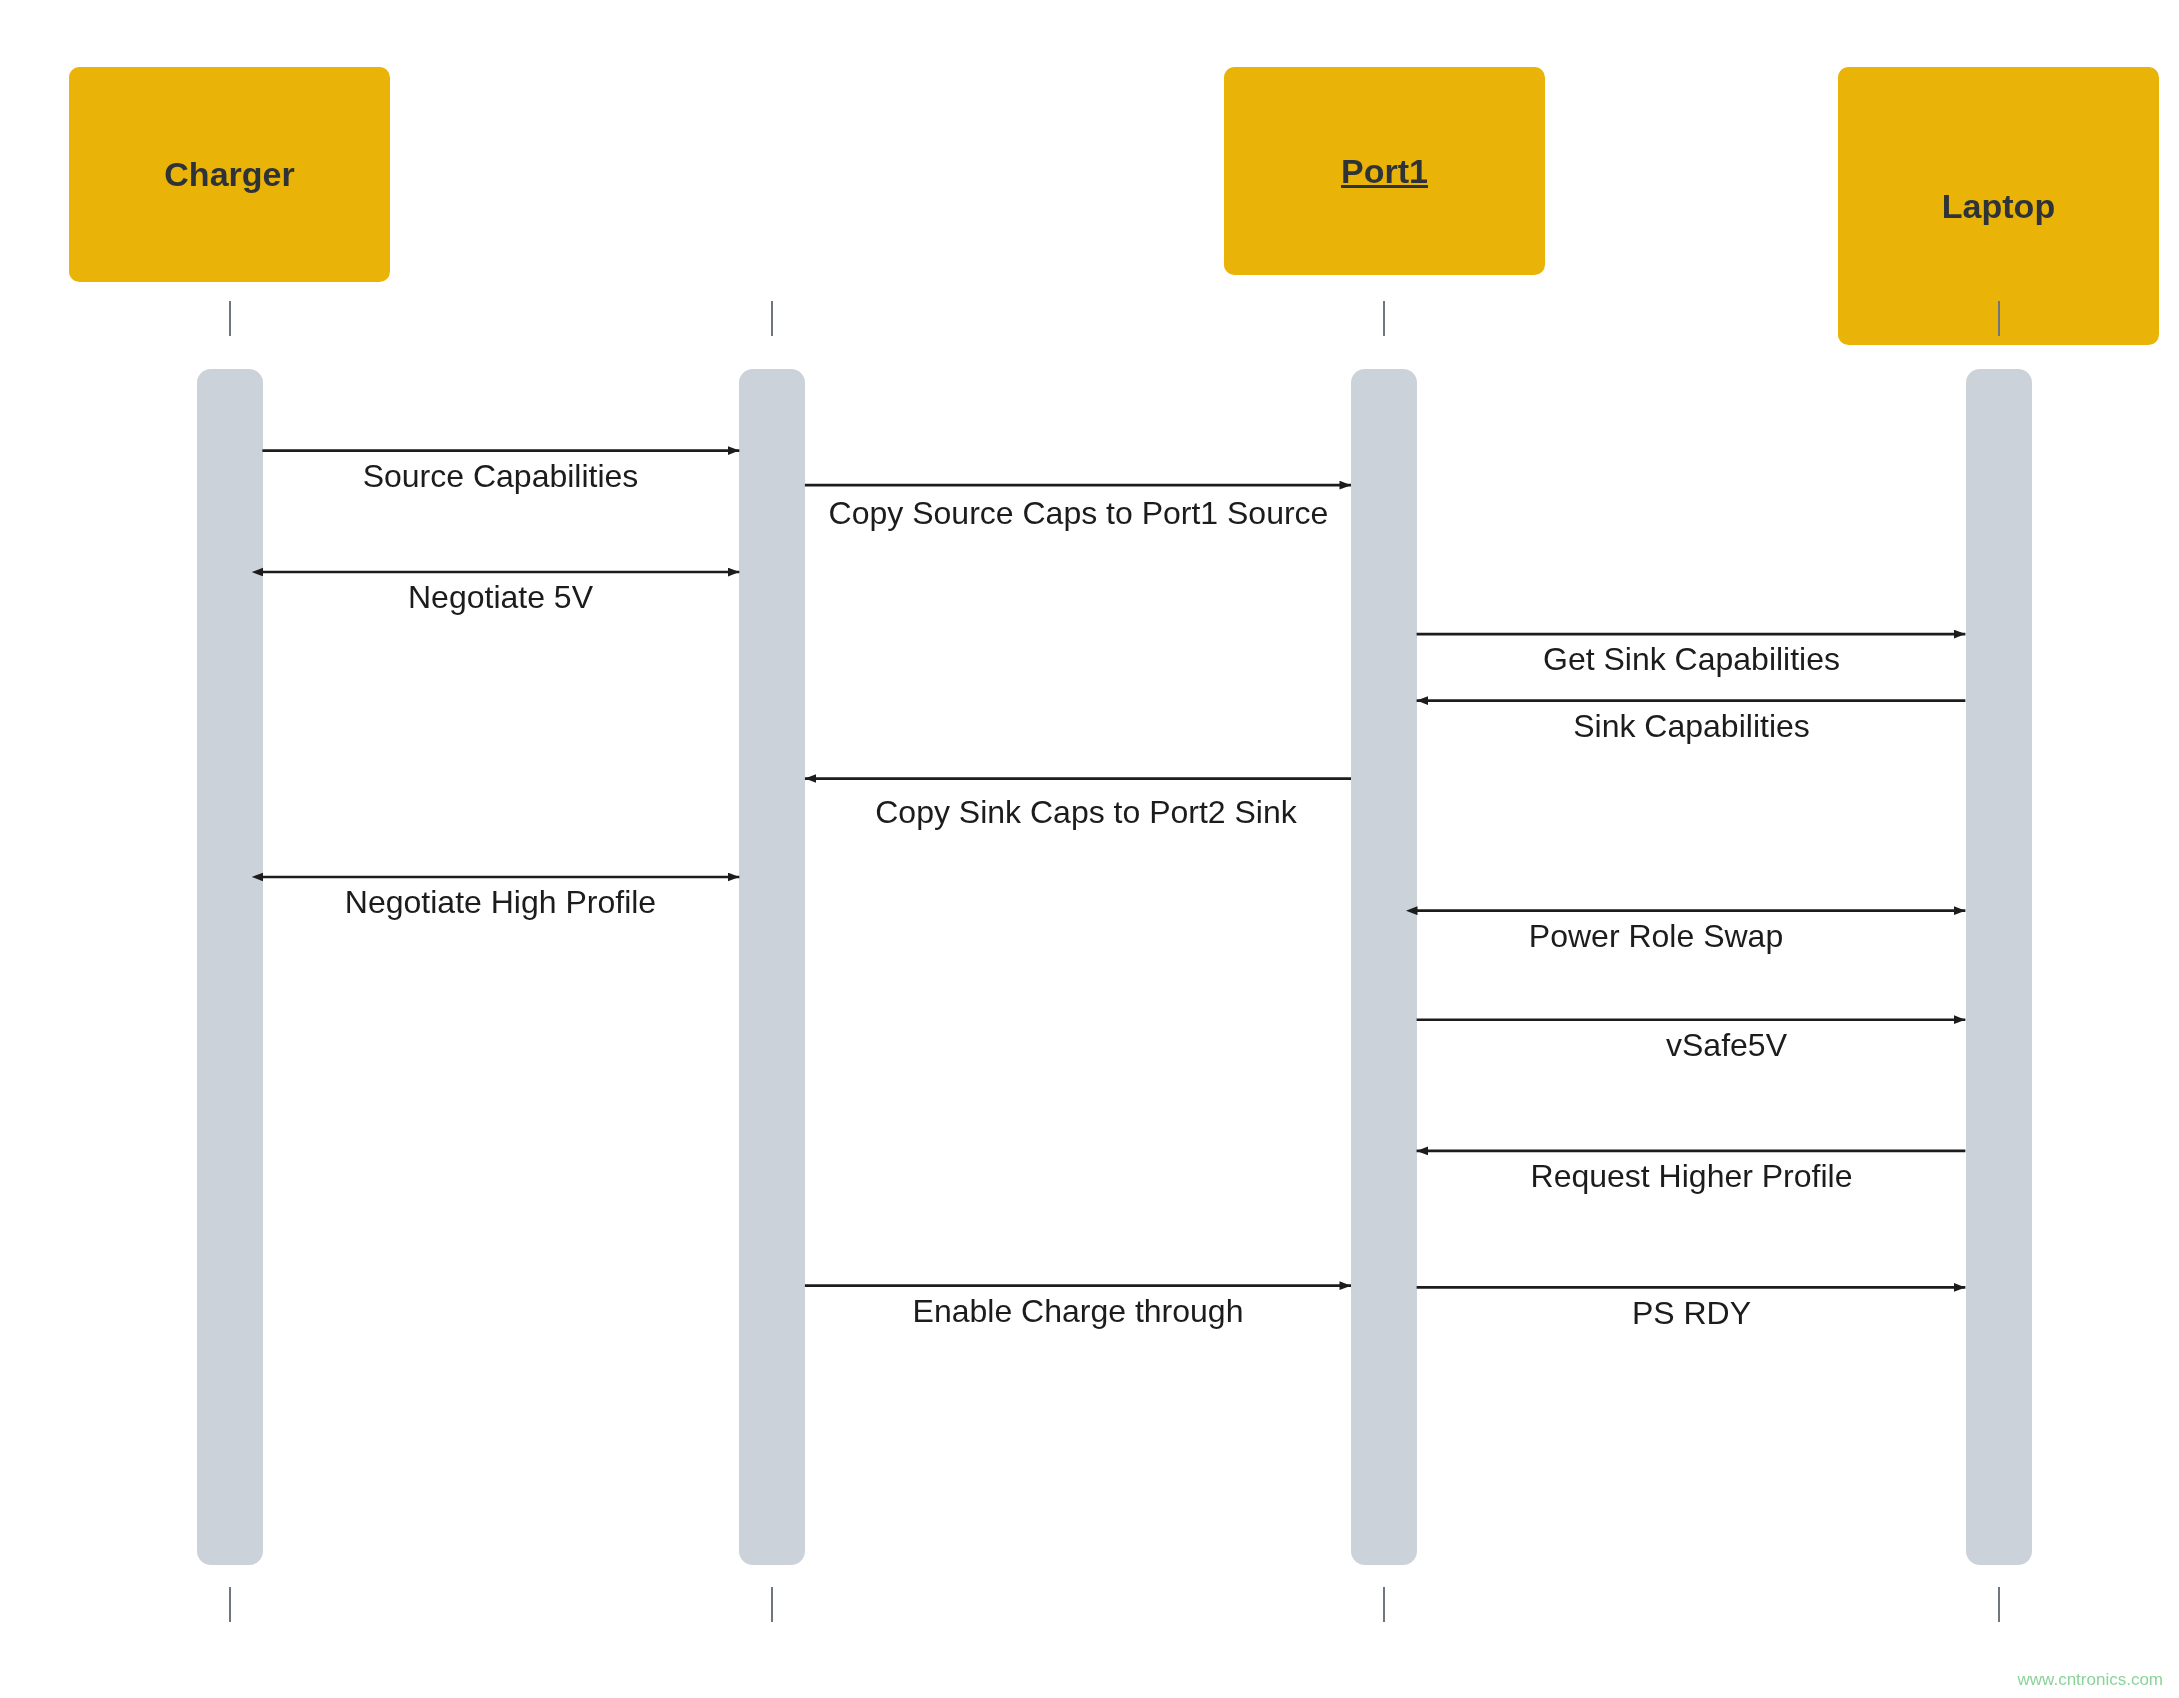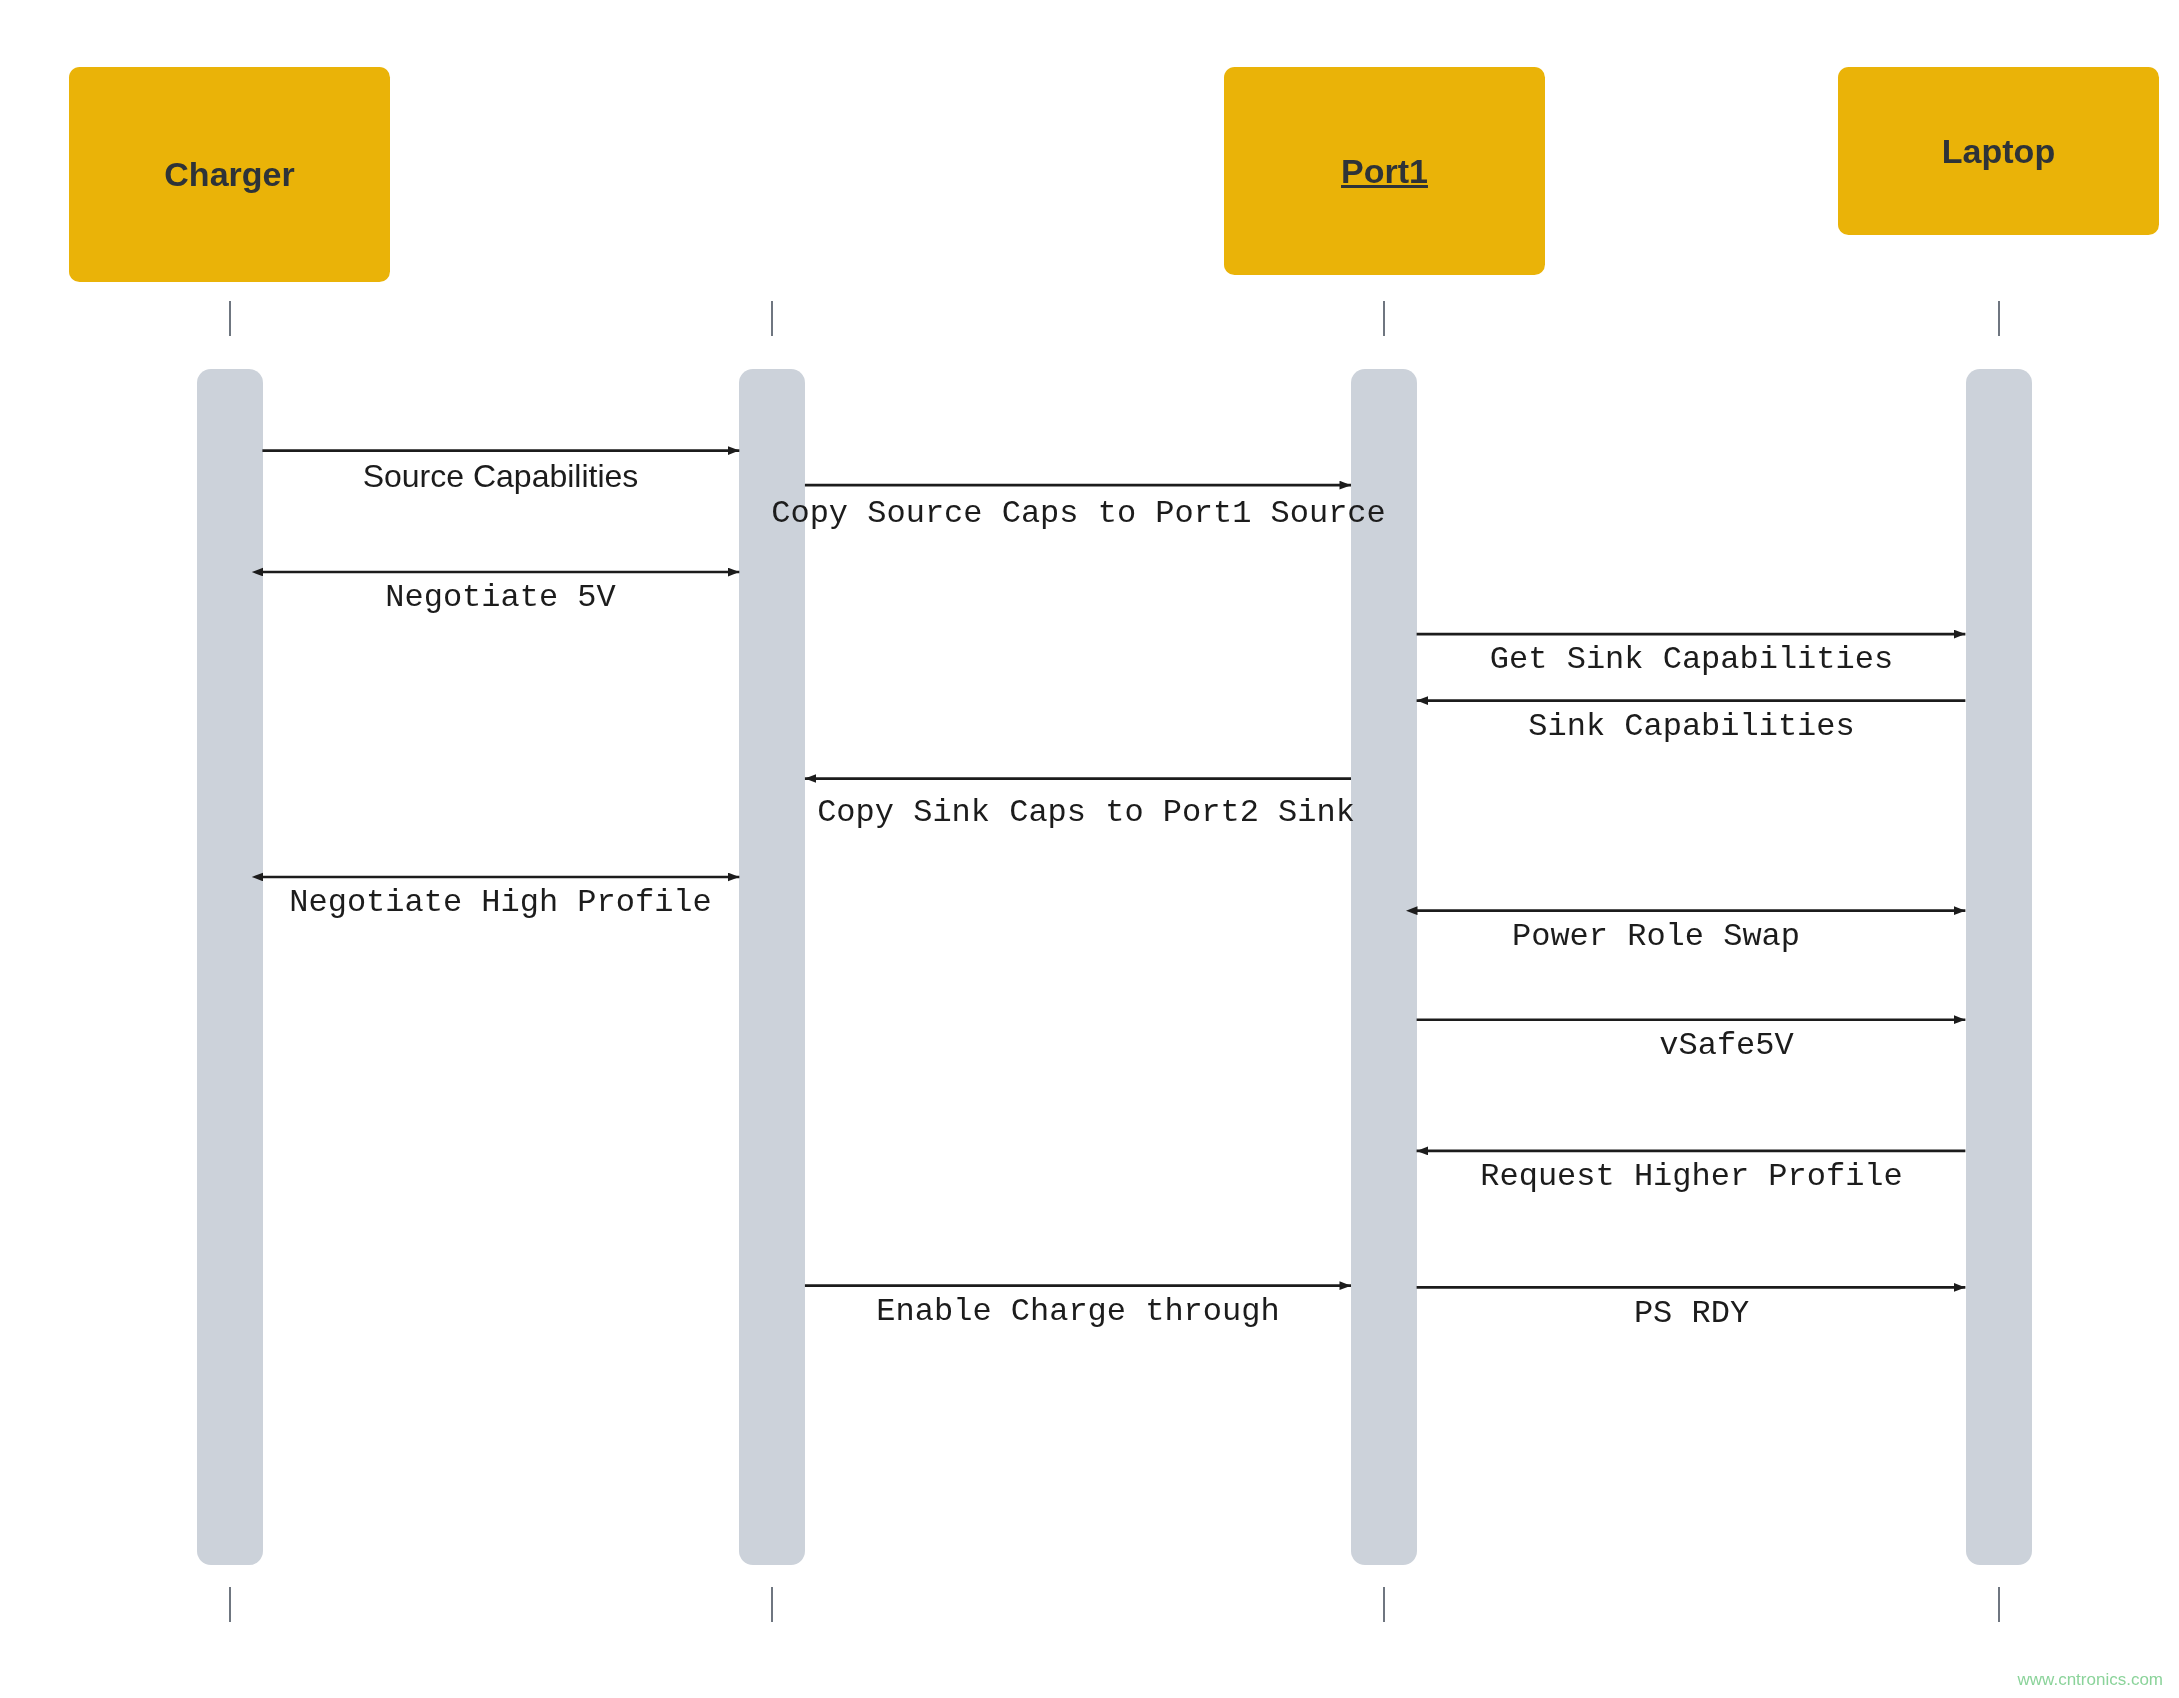--- a/index.html
+++ b/index.html
@@ -38,21 +38,21 @@
     background: #ccd2da;
     border-radius: 14px;
   }
   .lifeline-dash {
     position: absolute;
     border-left: 2.7px solid #6f7680;
     height: 35px;
   }
   .msg-label {
     position: absolute;
-    font-family: Liberation Mono, monospace;
+    font-family: Liberation Sans, sans-serif;
     font-size: 32px;
     color: #1c1c1c;
     white-space: nowrap;
     text-align: center;
   }
   .msg-label.sans {
     font-family: "Liberation Sans", sans-serif;
   }
   .watermark {
     position: absolute;
@@ -75,21 +75,21 @@
 <body>
 
 <div id="diagram">
 
   <div class="lifeline-head" style="left:69px; top:67px; width:321px; height:215px;">
     <span>Charger</span>
   </div>
   <div class="lifeline-head" style="left:1224px; top:67px; width:321px; height:208px;text-decoration:underline;">
     <span>Port1</span>
   </div>
-  <div class="lifeline-head" style="left:1838px; top:67px; width:321px; height:168px;">
+  <div class="lifeline-head" style="left:1838px; top:67px; width:321px; height:278px;">
     <span>Laptop</span>
   </div>
 
   <div class="lifeline-dash" style="left:229px; top:301px;"></div>
   <div class="lifeline-dash" style="left:771px; top:301px;"></div>
   <div class="lifeline-dash" style="left:1383px; top:301px;"></div>
   <div class="lifeline-dash" style="left:1998px; top:301px;"></div>
 
   <div class="activation" style="left:197px; top:369px; width:66px; height:1196px;"></div>
   <div class="activation" style="left:739px; top:369px; width:66px; height:1196px;"></div>

